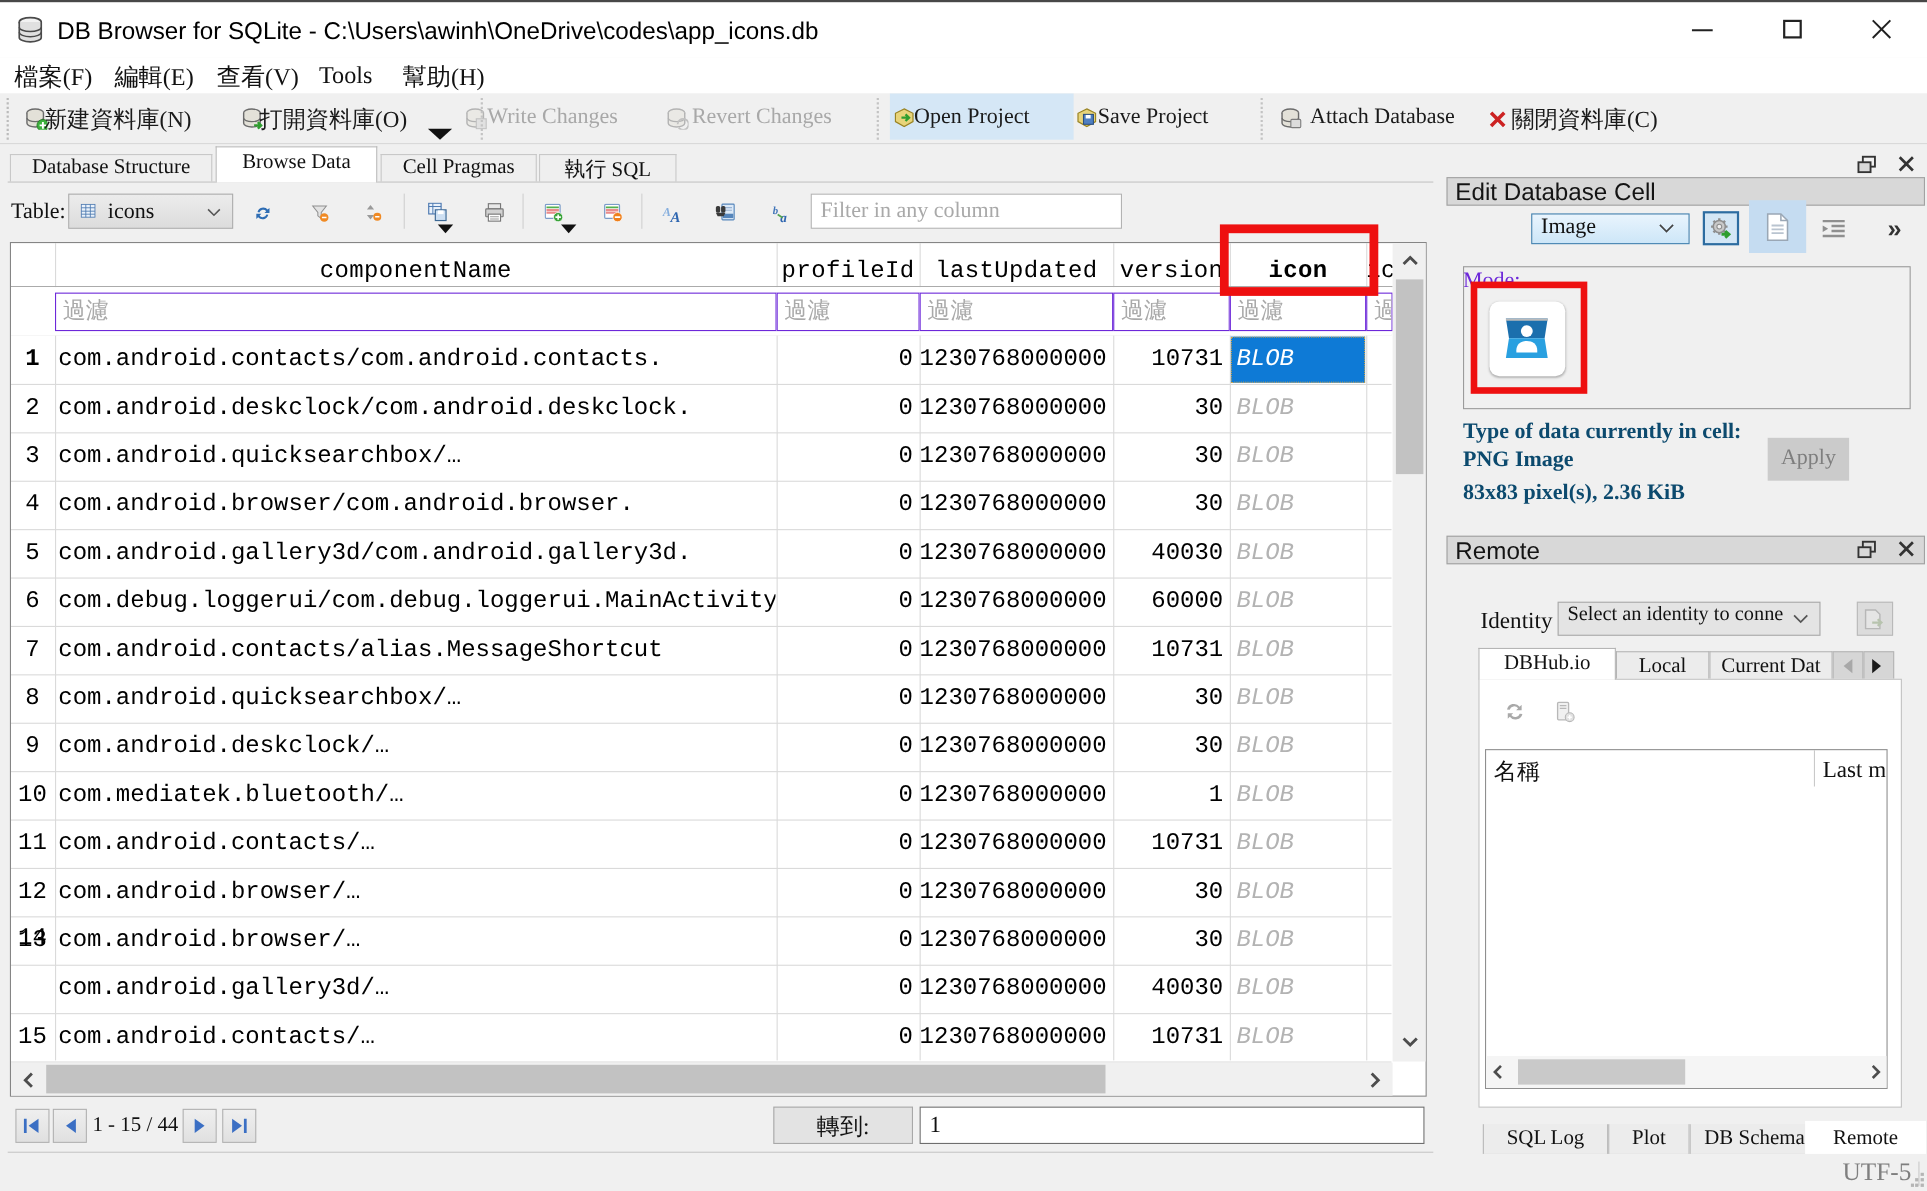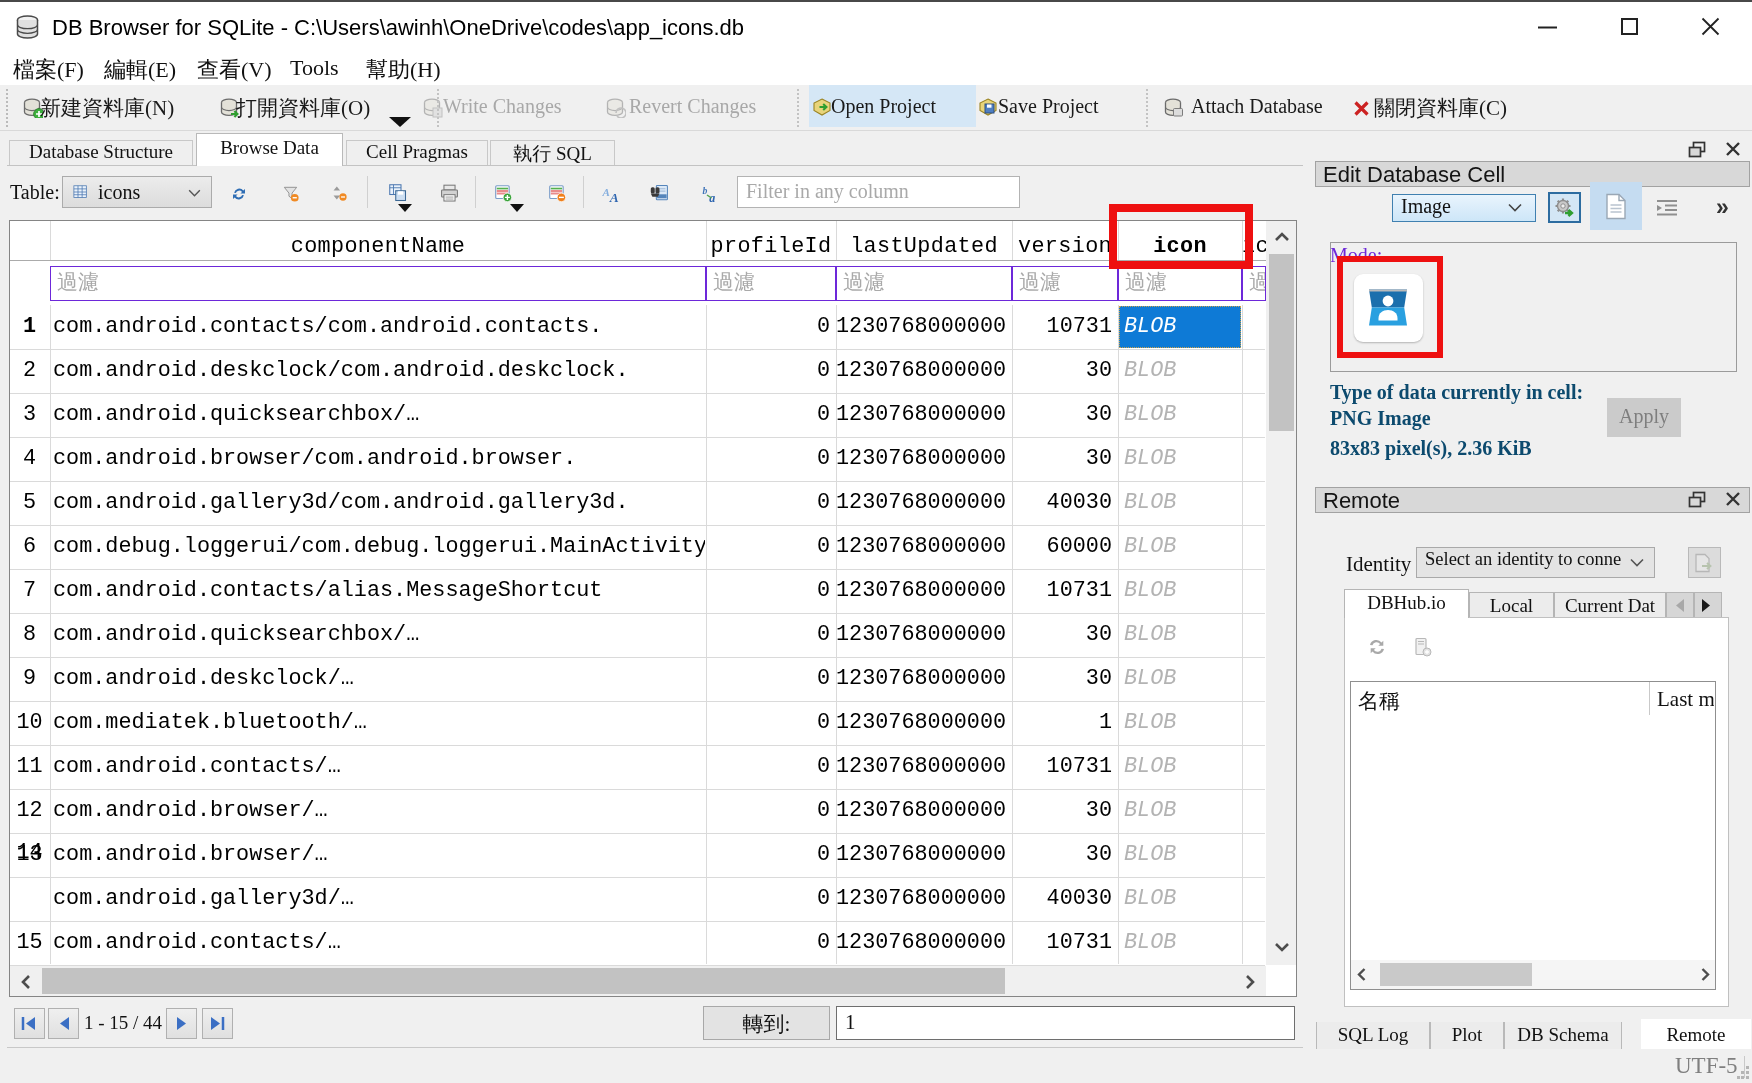--- a/index.html
+++ b/index.html
@@ -48,21 +48,21 @@
 #redrect2 { left:1337px; top:256px; width:106px; height:102px; border:6px solid #ee1010; }
 #whitetile { left:1354px; top:274px; width:69px; height:68px; background:#fff; border-radius:9px; box-shadow:0 1px 2px rgba(0,0,0,.25); }
 .ptxt { position:absolute; left:1330px; font-size:20px; color:#0c4a6e;font-weight:bold; }
 #applybtn { left:1607px; top:398px; width:74px; height:39px; background:#cbcbcb; color:#7e7e7e; font-size:20px; text-align:center; padding-top:7px; }
 #identlbl { left:1346px; top:552px; font-size:21px; color:#111; }
 #identcombo { left:1416px; top:547px; width:239px; height:31px; background:#e4e4e4; border:1px solid #a9a9a9; font-size:18.5px; padding-right:26px; color:#111; padding:1px 0 0 8px; white-space:nowrap; overflow:hidden; }
 #identbtn { left:1688px; top:547px; width:33px; height:31px; background:#dcdcdc; border:1px solid #b9b9b9; }
 .rtab { position:absolute; font-size:19px; padding-top:2px; color:#111; text-align:center; }
 #rtabframe { left:1344px; top:617px; width:385px; height:390px; background:#fff; border:1px solid #c0c0c0; }
 #rtable { left:1350px; top:681px; width:366px; height:309px; background:#fff; border:1px solid #8f8f8f; }
-.btab { position:absolute; top:1022px; height:28px; background:#ececec; border:1px solid #b9b9b9; border-top:none; font-size:19px; padding-top:2px; color:#111; text-align:center; }
+.btab { position:absolute; top:1022px; height:28px; background:#ececec; border:1px solid #b9b9b9; border-top:none; font-size:19px; padding-top:2px; color:#111; text-align:center;margin-left:32px; }
 #btab-active { position:absolute; top:1019px; height:31px; background:#fff; font-size:19px; color:#111; text-align:center; padding-top:5px; }
 #redrect1 { left:1109px; top:204px; width:144px; height:65px; border:8px solid #ee1010; z-index:5; }
 #statusbar { left:0px; top:1049px; width:1752px; height:34px; background:#f0f0f0; }
 .chev { position:absolute; }
 </style></head>
 <body>
 <div class="abs" id="titlebar"></div>
 <div class="abs" id="titletxt">DB Browser for SQLite - C:\Users\awinh\OneDrive\codes\app_icons.db</div>
 <svg class="abs" style="left:14px;top:14px;" width="27" height="27" viewBox="0 0 27 27">
   <ellipse cx="13.5" cy="6" rx="10" ry="4" fill="#f2f2f2" stroke="#4a4a4a" stroke-width="1.5"></ellipse>

